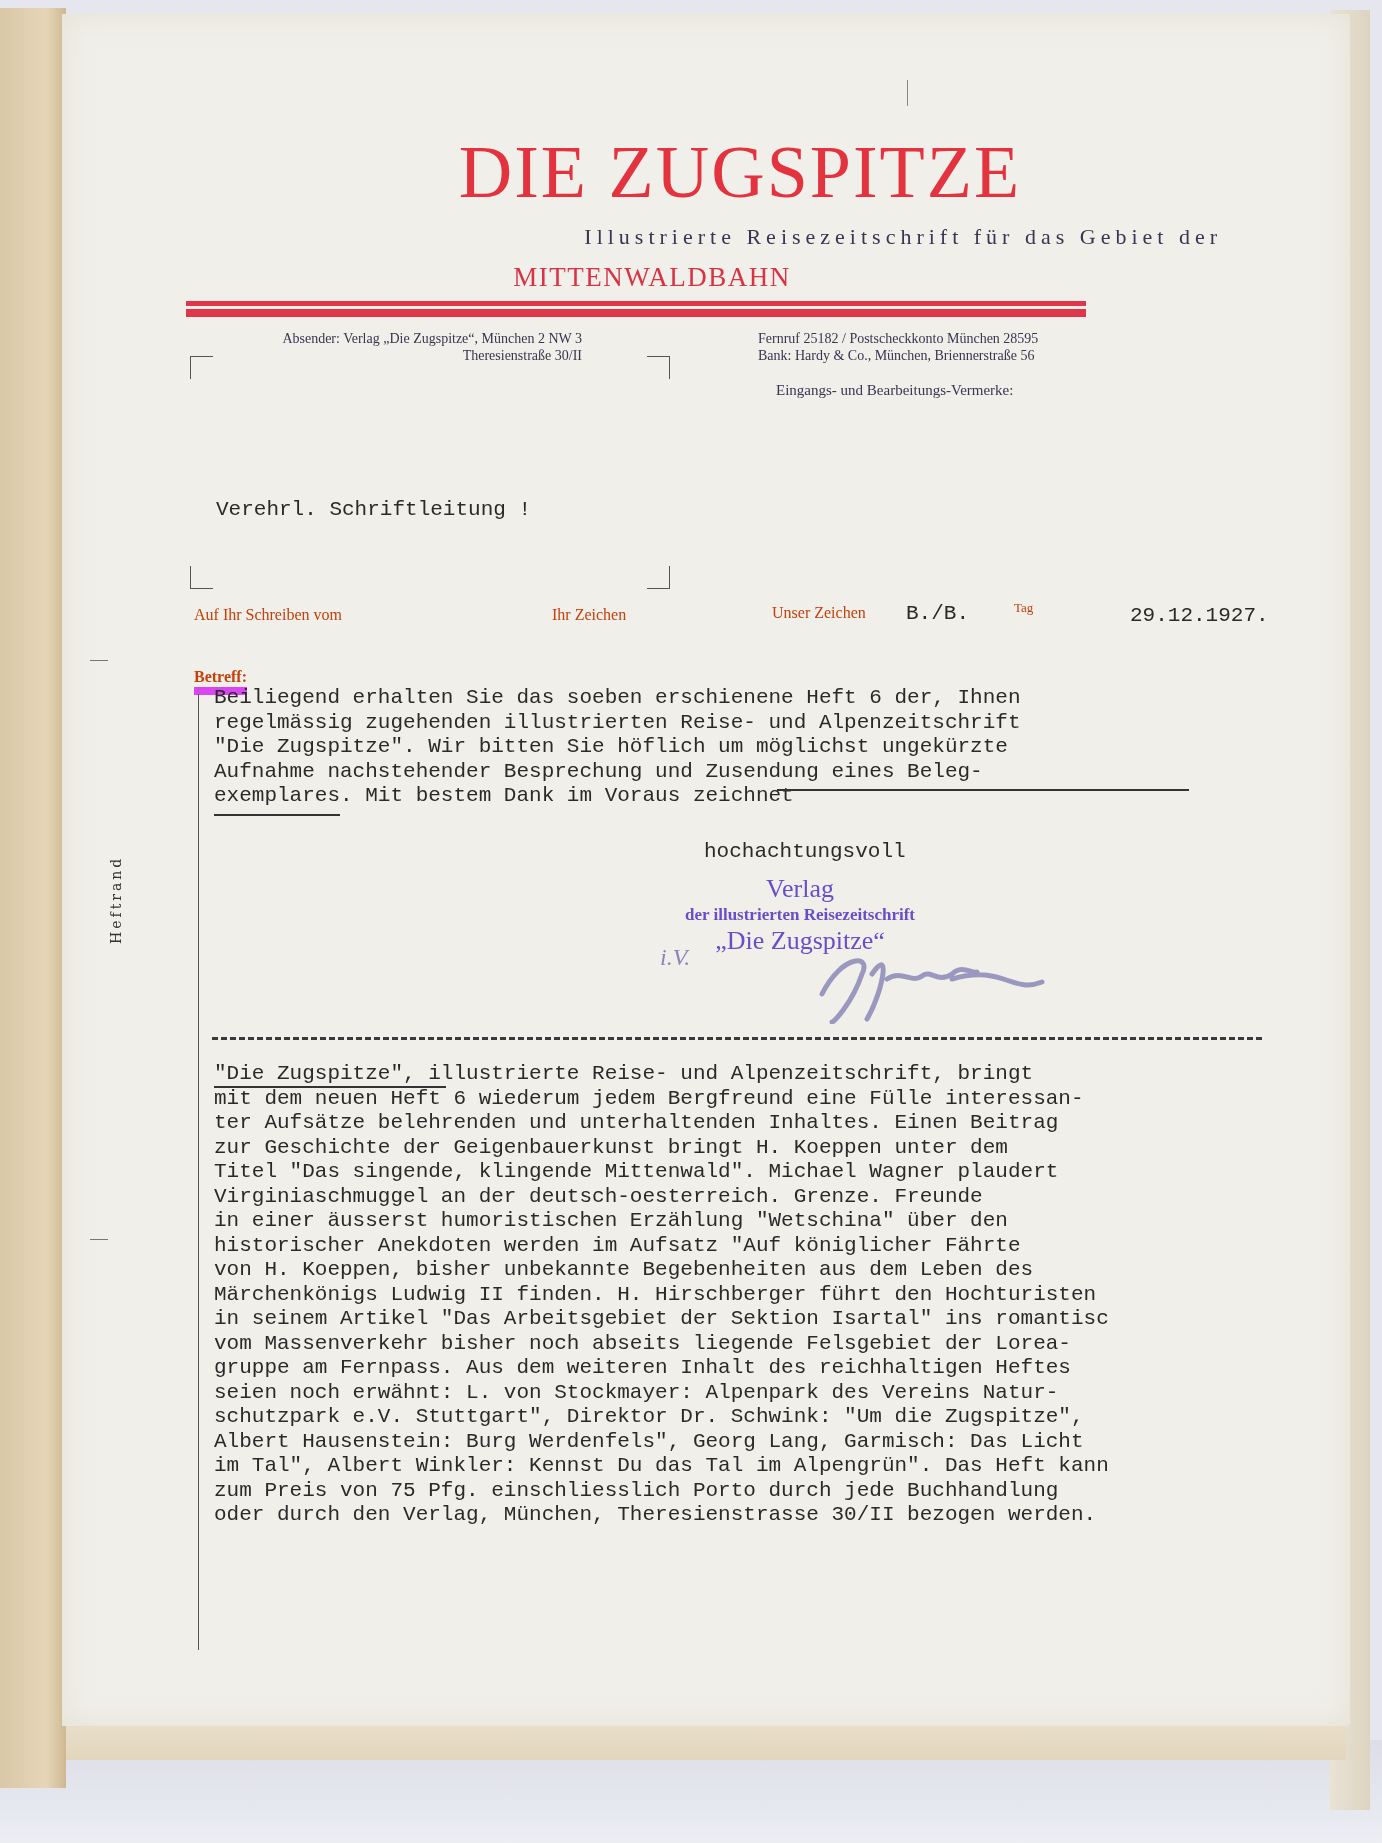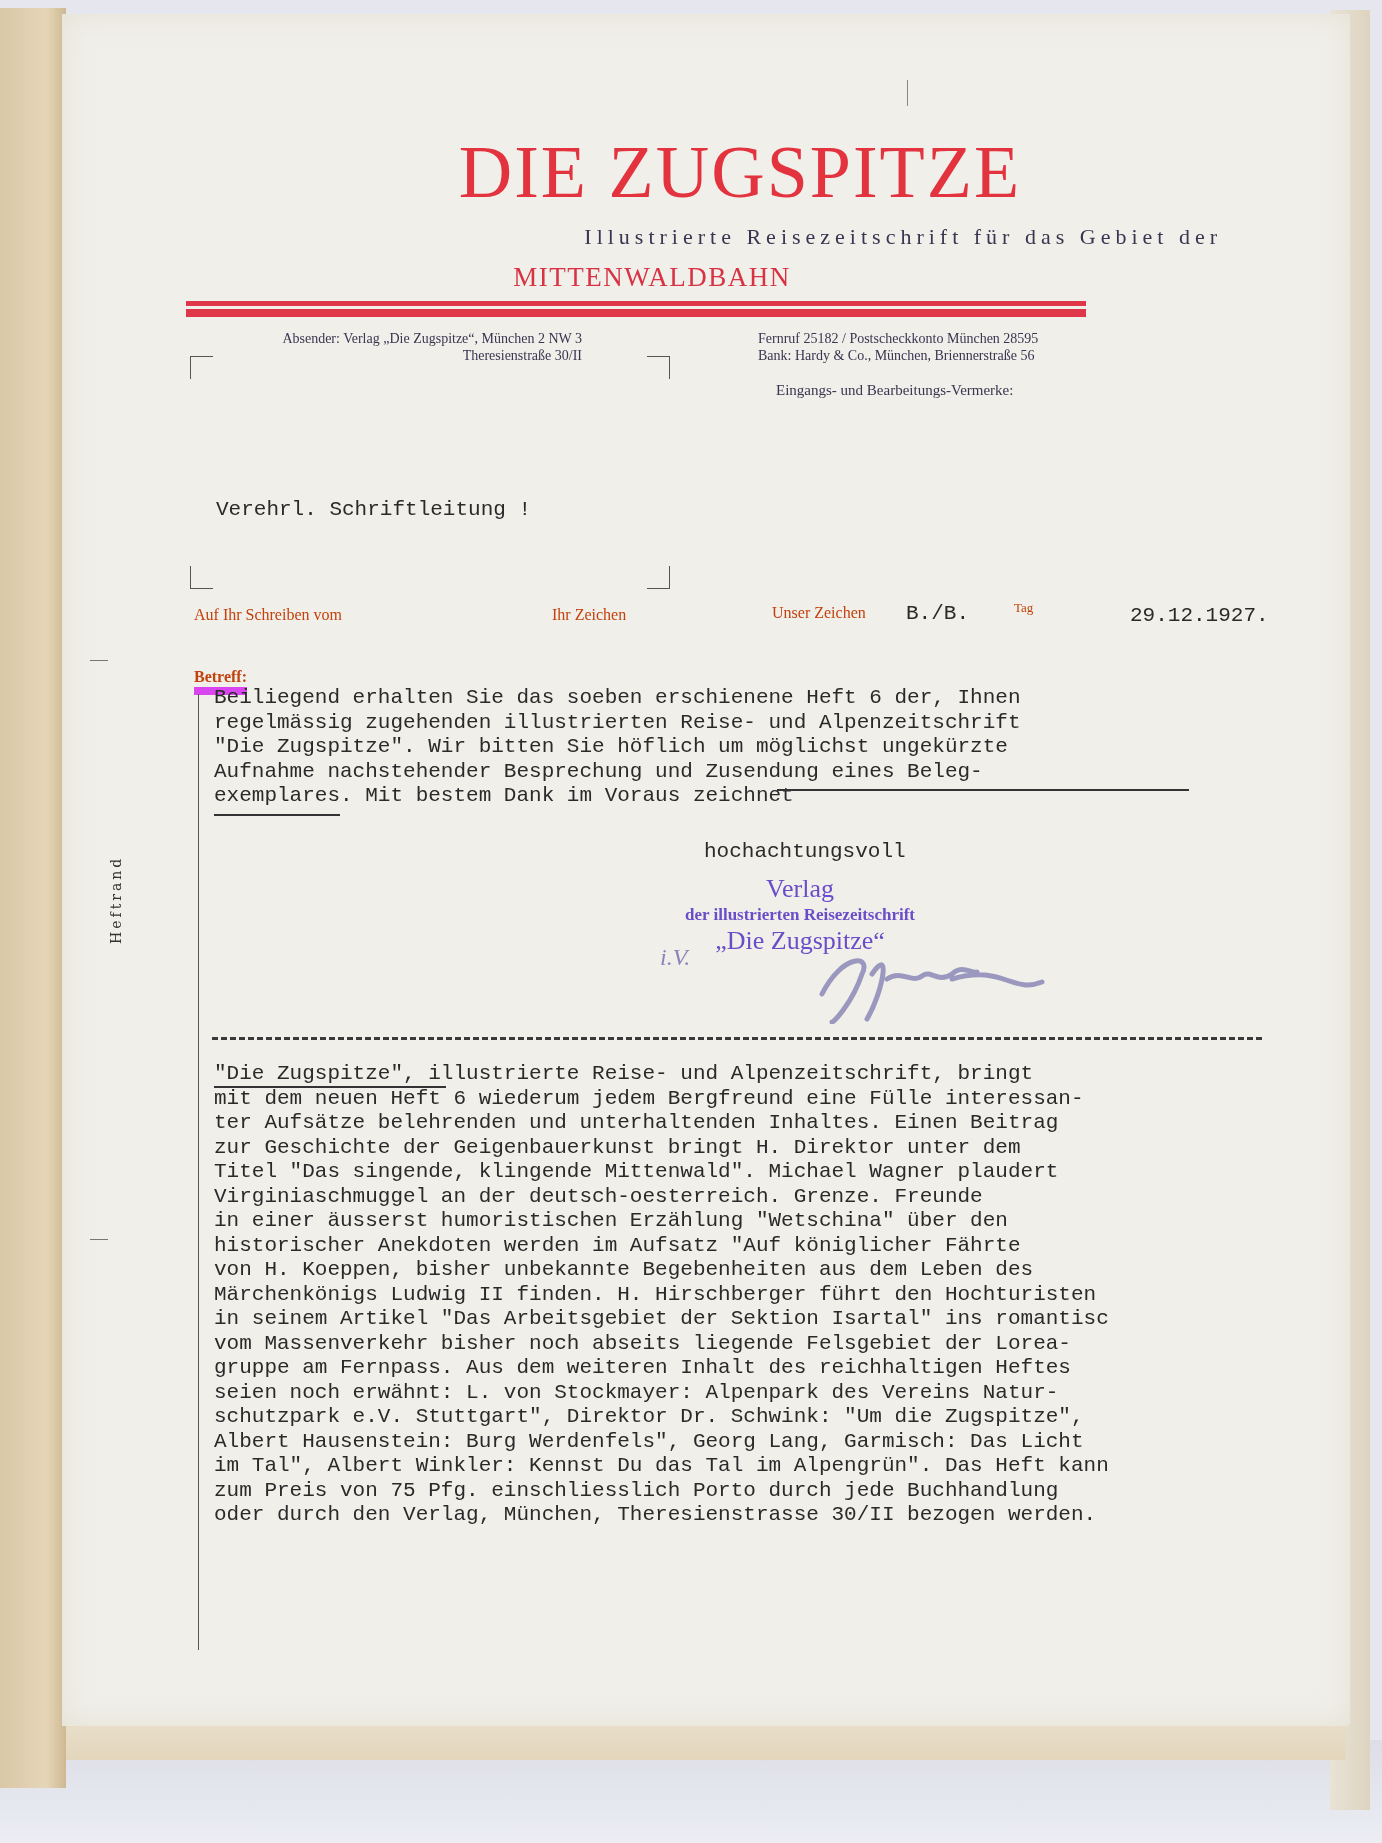--- a/index.html
+++ b/index.html
@@ -134,21 +134,21 @@
   <svg class="abs sig" viewBox="0 0 330 90">
     <path d="M20 60 C 40 20, 70 20, 60 40 C 50 70, 30 90, 30 88 M 70 40 C 90 10, 80 60, 65 85 M 85 45 C 100 35, 110 50, 120 42 C 130 35, 135 50, 150 40 C 160 30, 170 40, 175 38 M 150 45 C 200 30, 210 60, 240 48" stroke="#9a98bf" stroke-width="5" fill="none" stroke-linecap="round"></path>
   </svg>
 
   <div class="abs" style="left:150px;top:1023px;width:1050px;height:0;border-top:3px dashed #3a3a3a;"></div>
 
   <div class="abs" style="left:152px;top:1048px;">
     <div class="typed">"Die Zugspitze", illustrierte Reise- und Alpenzeitschrift, bringt</div>
     <div class="typed">mit dem neuen Heft 6 wiederum jedem Bergfreund eine Fülle interessan-</div>
     <div class="typed">ter Aufsätze belehrenden und unterhaltenden Inhaltes. Einen Beitrag</div>
-    <div class="typed">zur Geschichte der Geigenbauerkunst bringt H. Direktor unter dem</div>
+    <div class="typed">zur Geschichte der Geigenbauerkunst bringt H. Koeppen unter dem</div>
     <div class="typed">Titel "Das singende, klingende Mittenwald". Michael Wagner plaudert</div>
     <div class="typed">Virginiaschmuggel an der deutsch-oesterreich. Grenze. Freunde</div>
     <div class="typed">in einer äusserst humoristischen Erzählung "Wetschina" über den</div>
     <div class="typed">historischer Anekdoten werden im Aufsatz "Auf königlicher Fährte</div>
     <div class="typed">von H. Koeppen, bisher unbekannte Begebenheiten aus dem Leben des</div>
     <div class="typed">Märchenkönigs Ludwig II finden. H. Hirschberger führt den Hochturisten</div>
     <div class="typed">in seinem Artikel "Das Arbeitsgebiet der Sektion Isartal" ins romantisc</div>
     <div class="typed">vom Massenverkehr bisher noch abseits liegende Felsgebiet der Lorea-</div>
     <div class="typed">gruppe am Fernpass. Aus dem weiteren Inhalt des reichhaltigen Heftes</div>
     <div class="typed">seien noch erwähnt: L. von Stockmayer: Alpenpark des Vereins Natur-</div>

